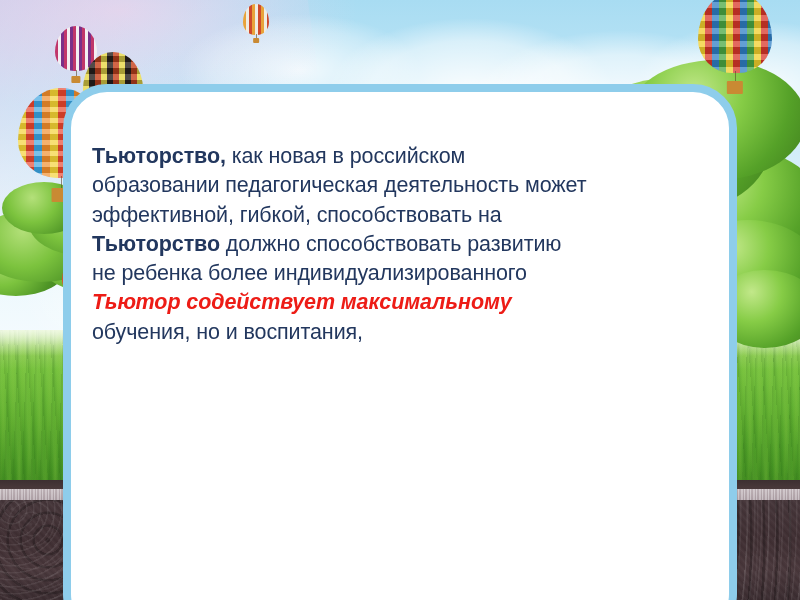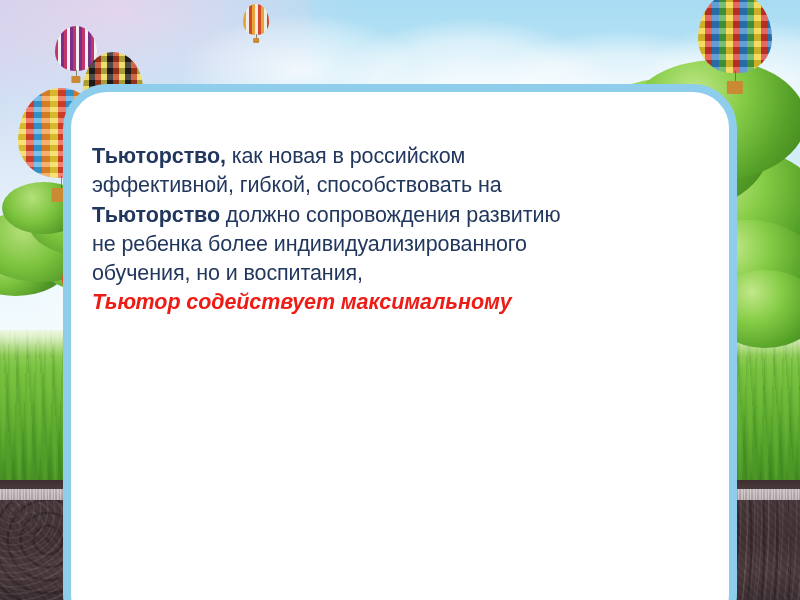--- a/index.html
+++ b/index.html
@@ -352,31 +352,32 @@
     <div class="env"></div>
     <div class="rope"></div>
     <div class="basket"></div>
   </div>
 
   <div class="card">
     <div class="card-body">
 
       <div class="tline"><span class="t-bold">Тьюторство,</span><span> как новая в российском</span></div>
 
+      <div class="tline">образовании педагогическая деятельность может</div>
 
 
       <div class="tline">эффективной, гибкой, способствовать на</div>
 
 
-      <div class="tline"><span class="t-bold"> Тьюторство</span><span> должно сопровождения развитию</span></div>
+      <div class="tline"><span class="t-bold"> Тьюторство</span><span> должно способствовать развитию</span></div>
 
       <div class="tline">не ребенка более индивидуализированного</div>
 
+      <div class="tline t-red">Тьютор содействует максимальному</div>
+
       <div class="tline">обучения, но и воспитания,</div>
 
-      <div class="tline t-red">Тьютор содействует максимальному</div>
-
 
 
     </div>
   </div>
 
 </div>
 
 </body></html>

